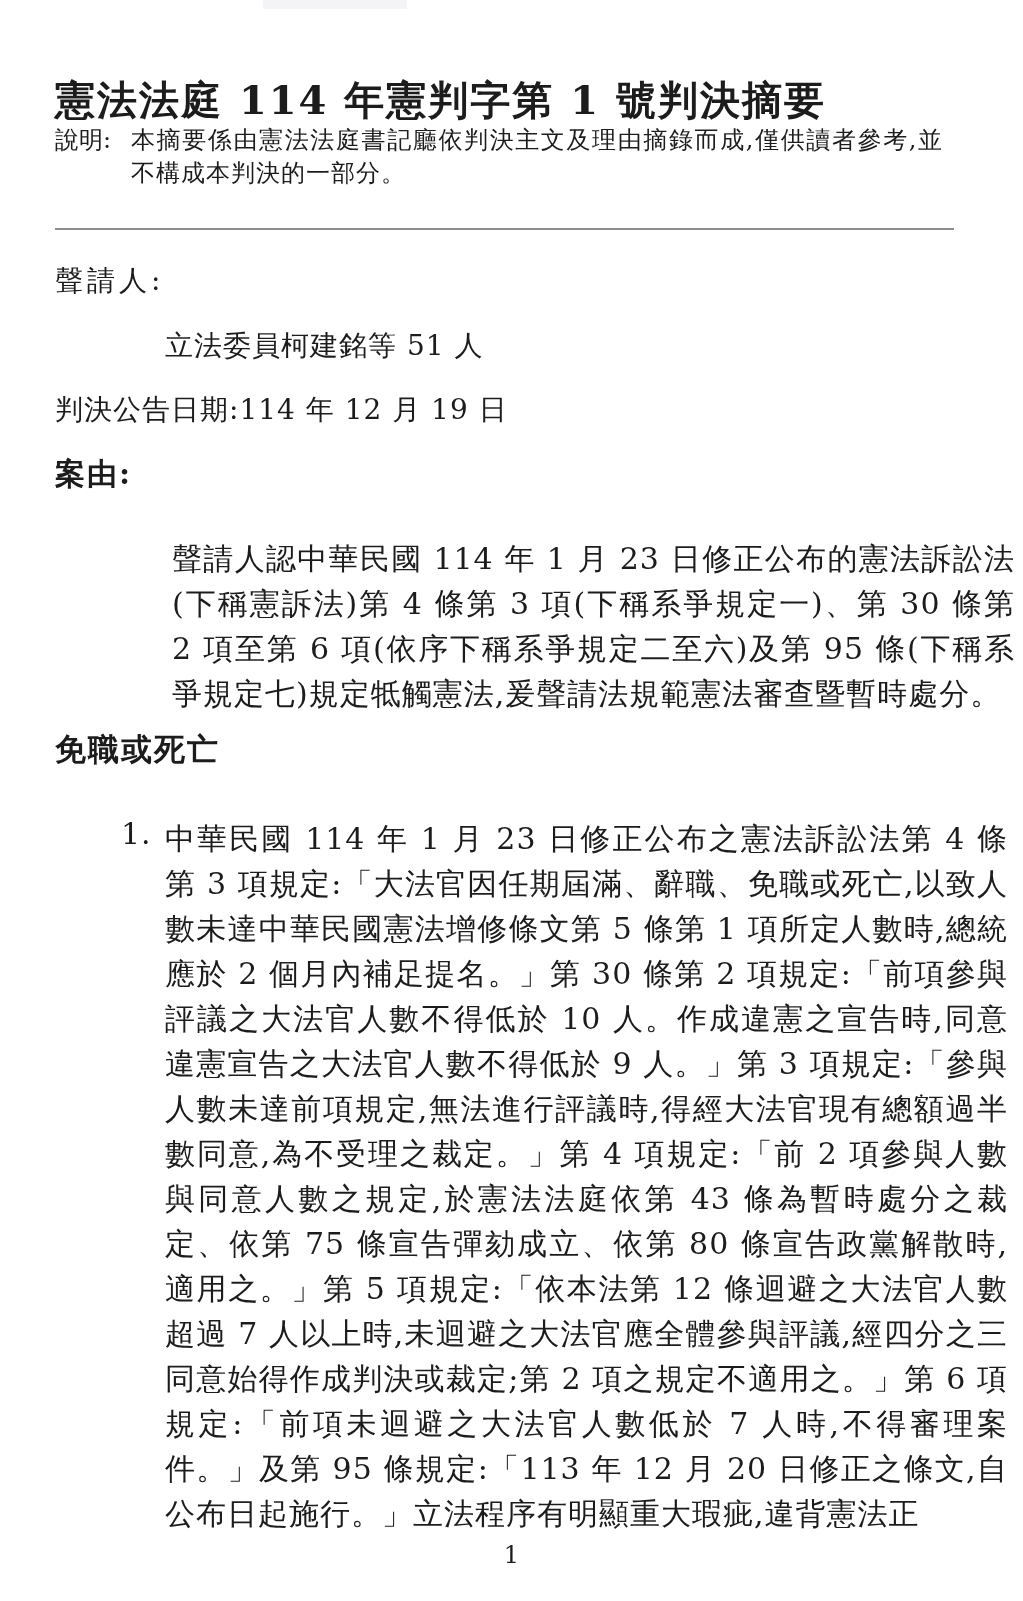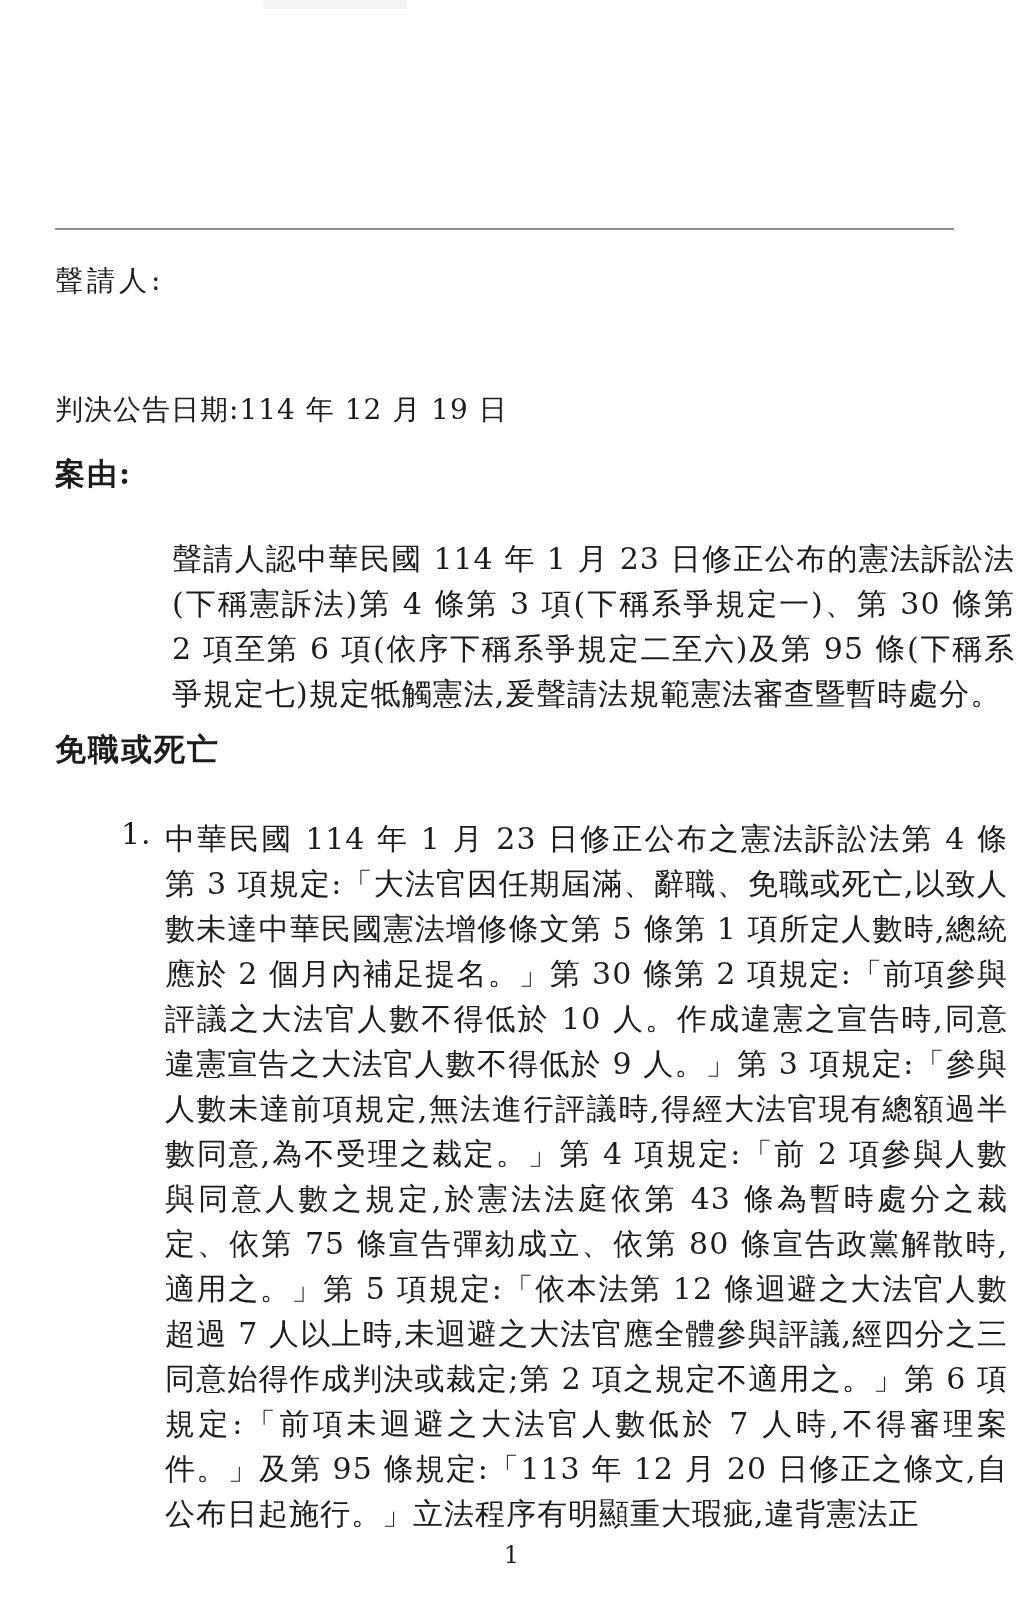--- a/index.html
+++ b/index.html
@@ -83,26 +83,32 @@
     font-size: 24px;
   }
 </style>
 </head>
 <body>
 
 <div id="page">
 
   <div class="abs artifact-bar"></div>
 
+  <h1 class="abs doc-title">憲法法庭 114 年憲判字第 1 號判決摘要</h1>
 
+  <div class="abs note">
+    <span class="note-label">說明:</span>
+    <span class="note-text">本摘要係由憲法法庭書記廳依判決主文及理由摘錄而成,僅供讀者參考,並不構成本判決的一部分。</span>
+  </div>
 
   <div class="abs divider"></div>
 
   <div class="abs body-line applicant-label">聲請人:</div>
 
+  <div class="abs body-line applicant-name">立法委員柯建銘等 51 人</div>
 
   <div class="abs body-line date-line">判決公告日期:114 年 12 月 19 日</div>
 
   <div class="abs section-heading cause-heading">案由:</div>
 
   <div class="abs flow-paragraph cause-text">聲請人認中華民國 114 年 1 月 23 日修正公布的憲法訴訟法(下稱憲訴法)第 4 條第 3 項(下稱系爭規定一)、第 30 條第 2 項至第 6 項(依序下稱系爭規定二至六)及第 95 條(下稱系爭規定七)規定牴觸憲法,爰聲請法規範憲法審查暨暫時處分。</div>
 
   <div class="abs section-heading holding-heading">免職或死亡</div>
 
   <div class="abs body-line item-number">1.</div>

